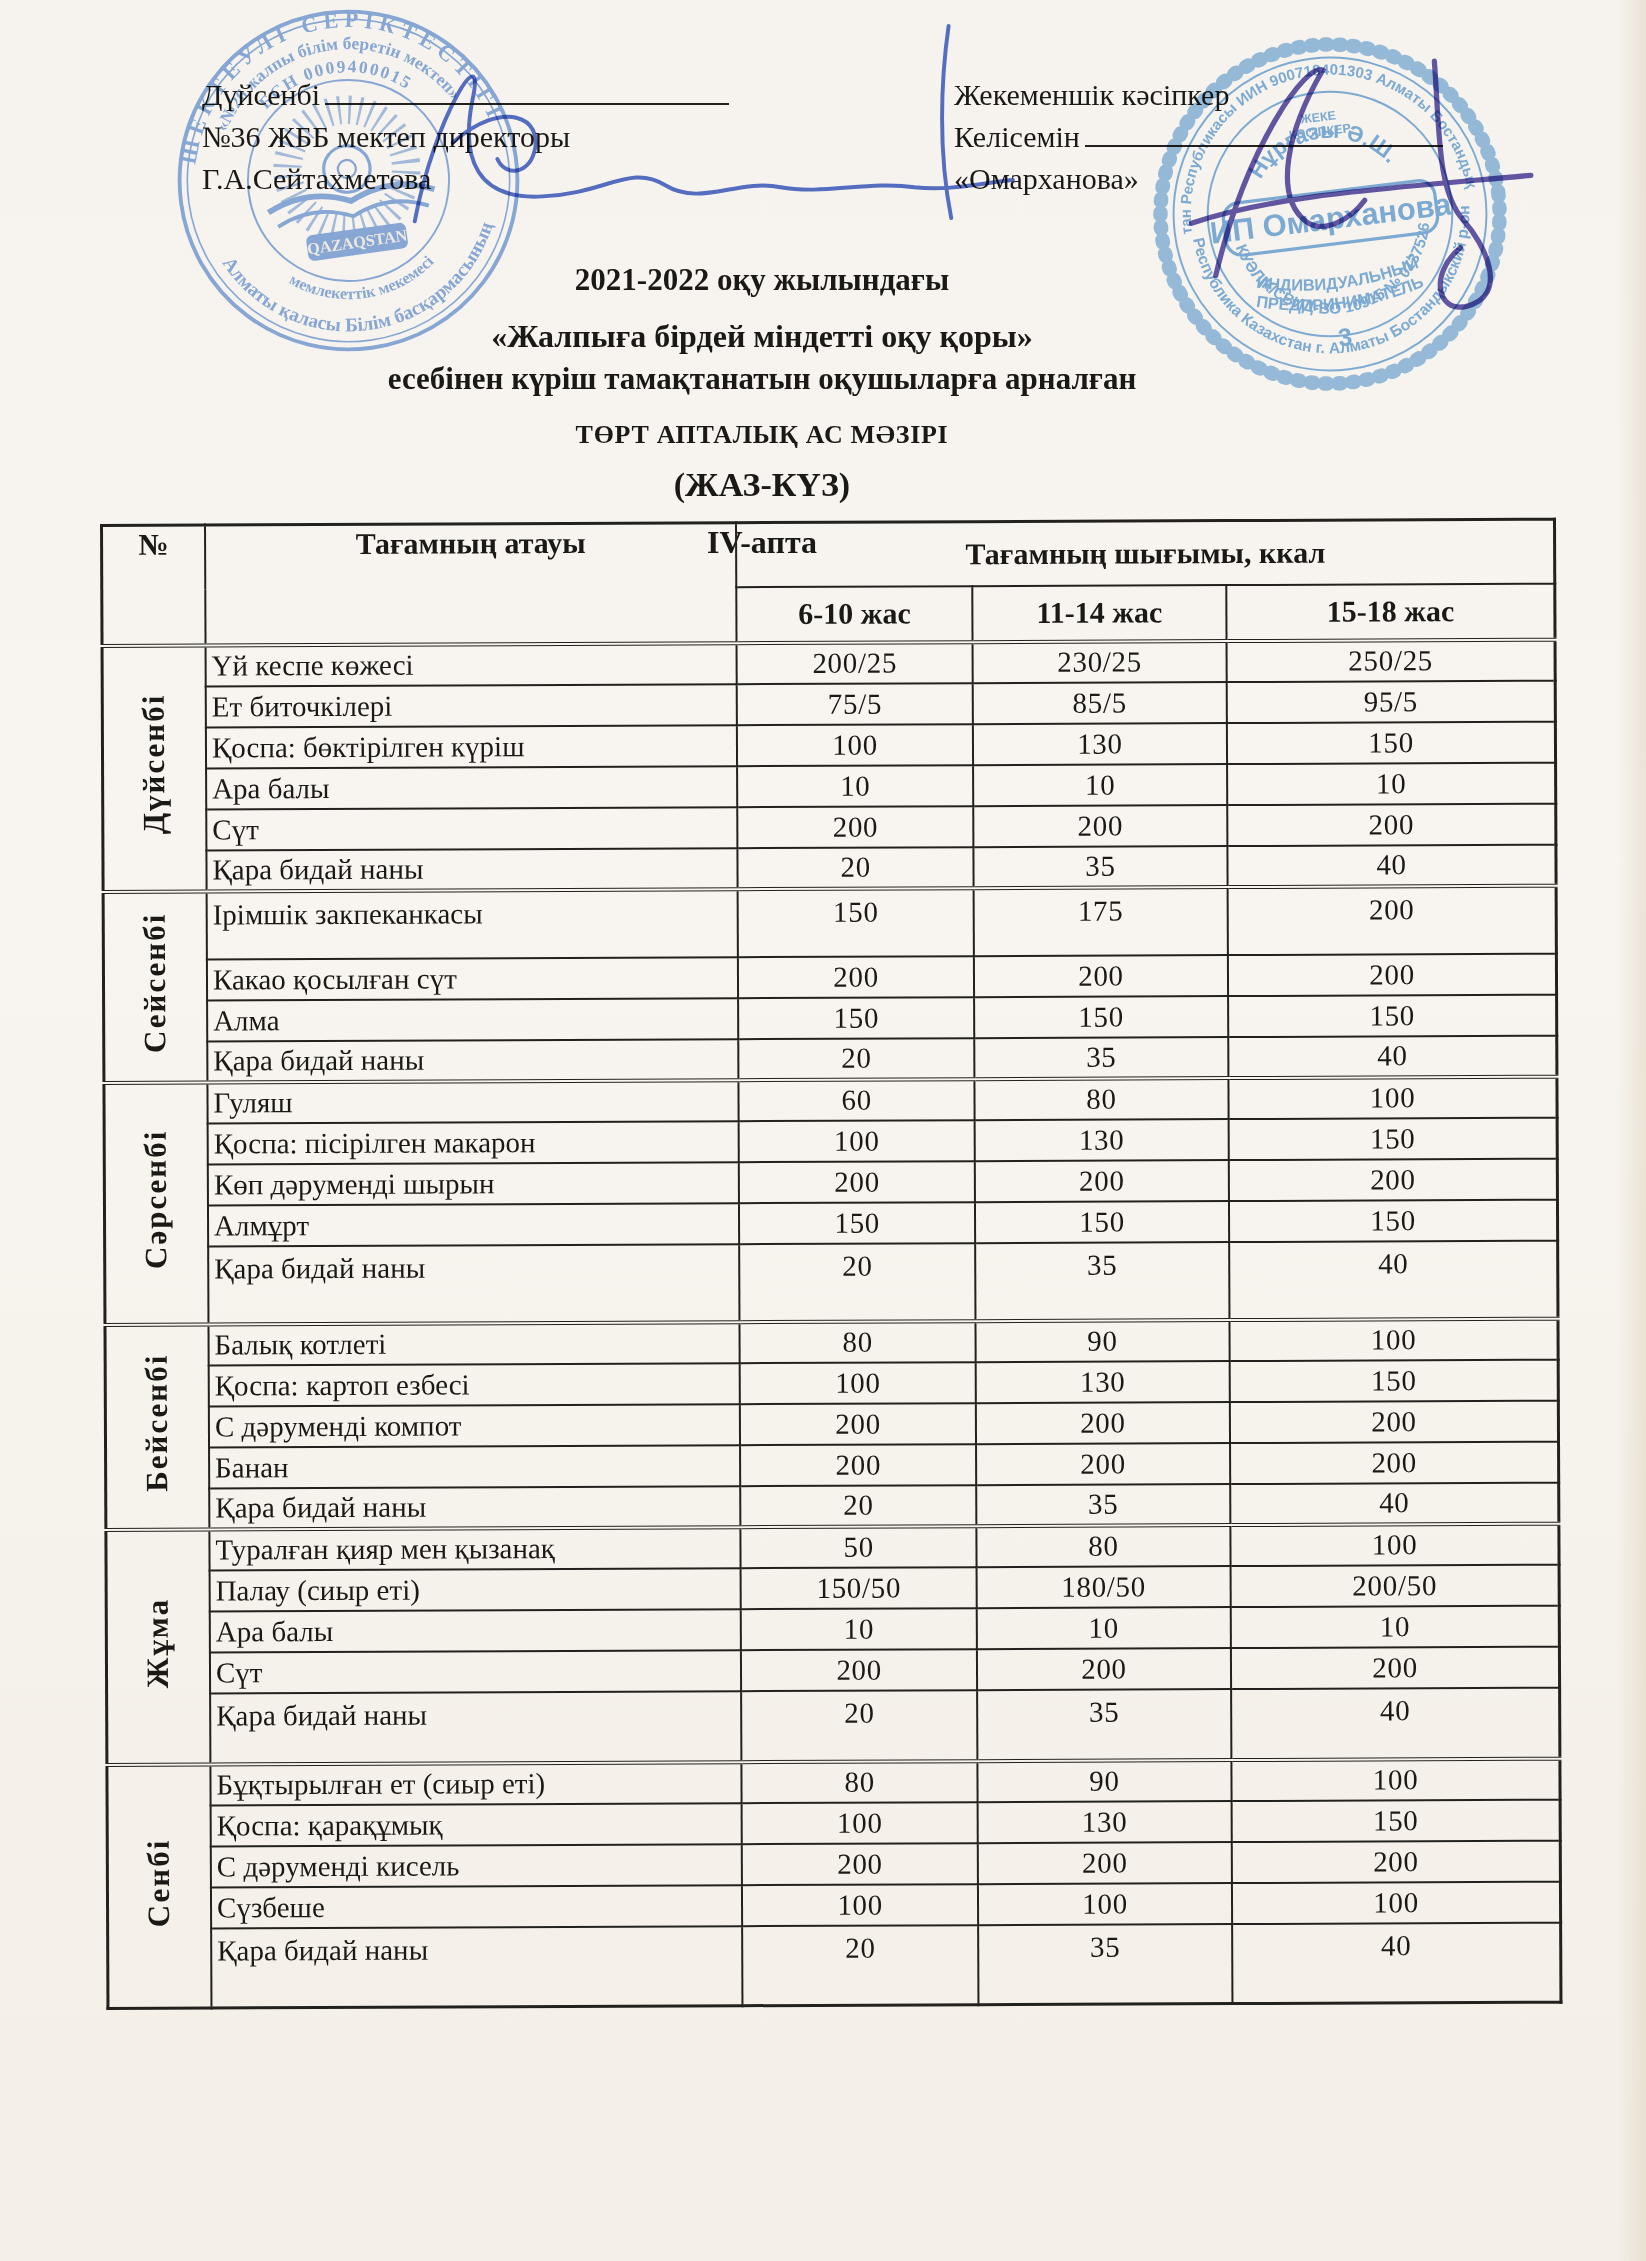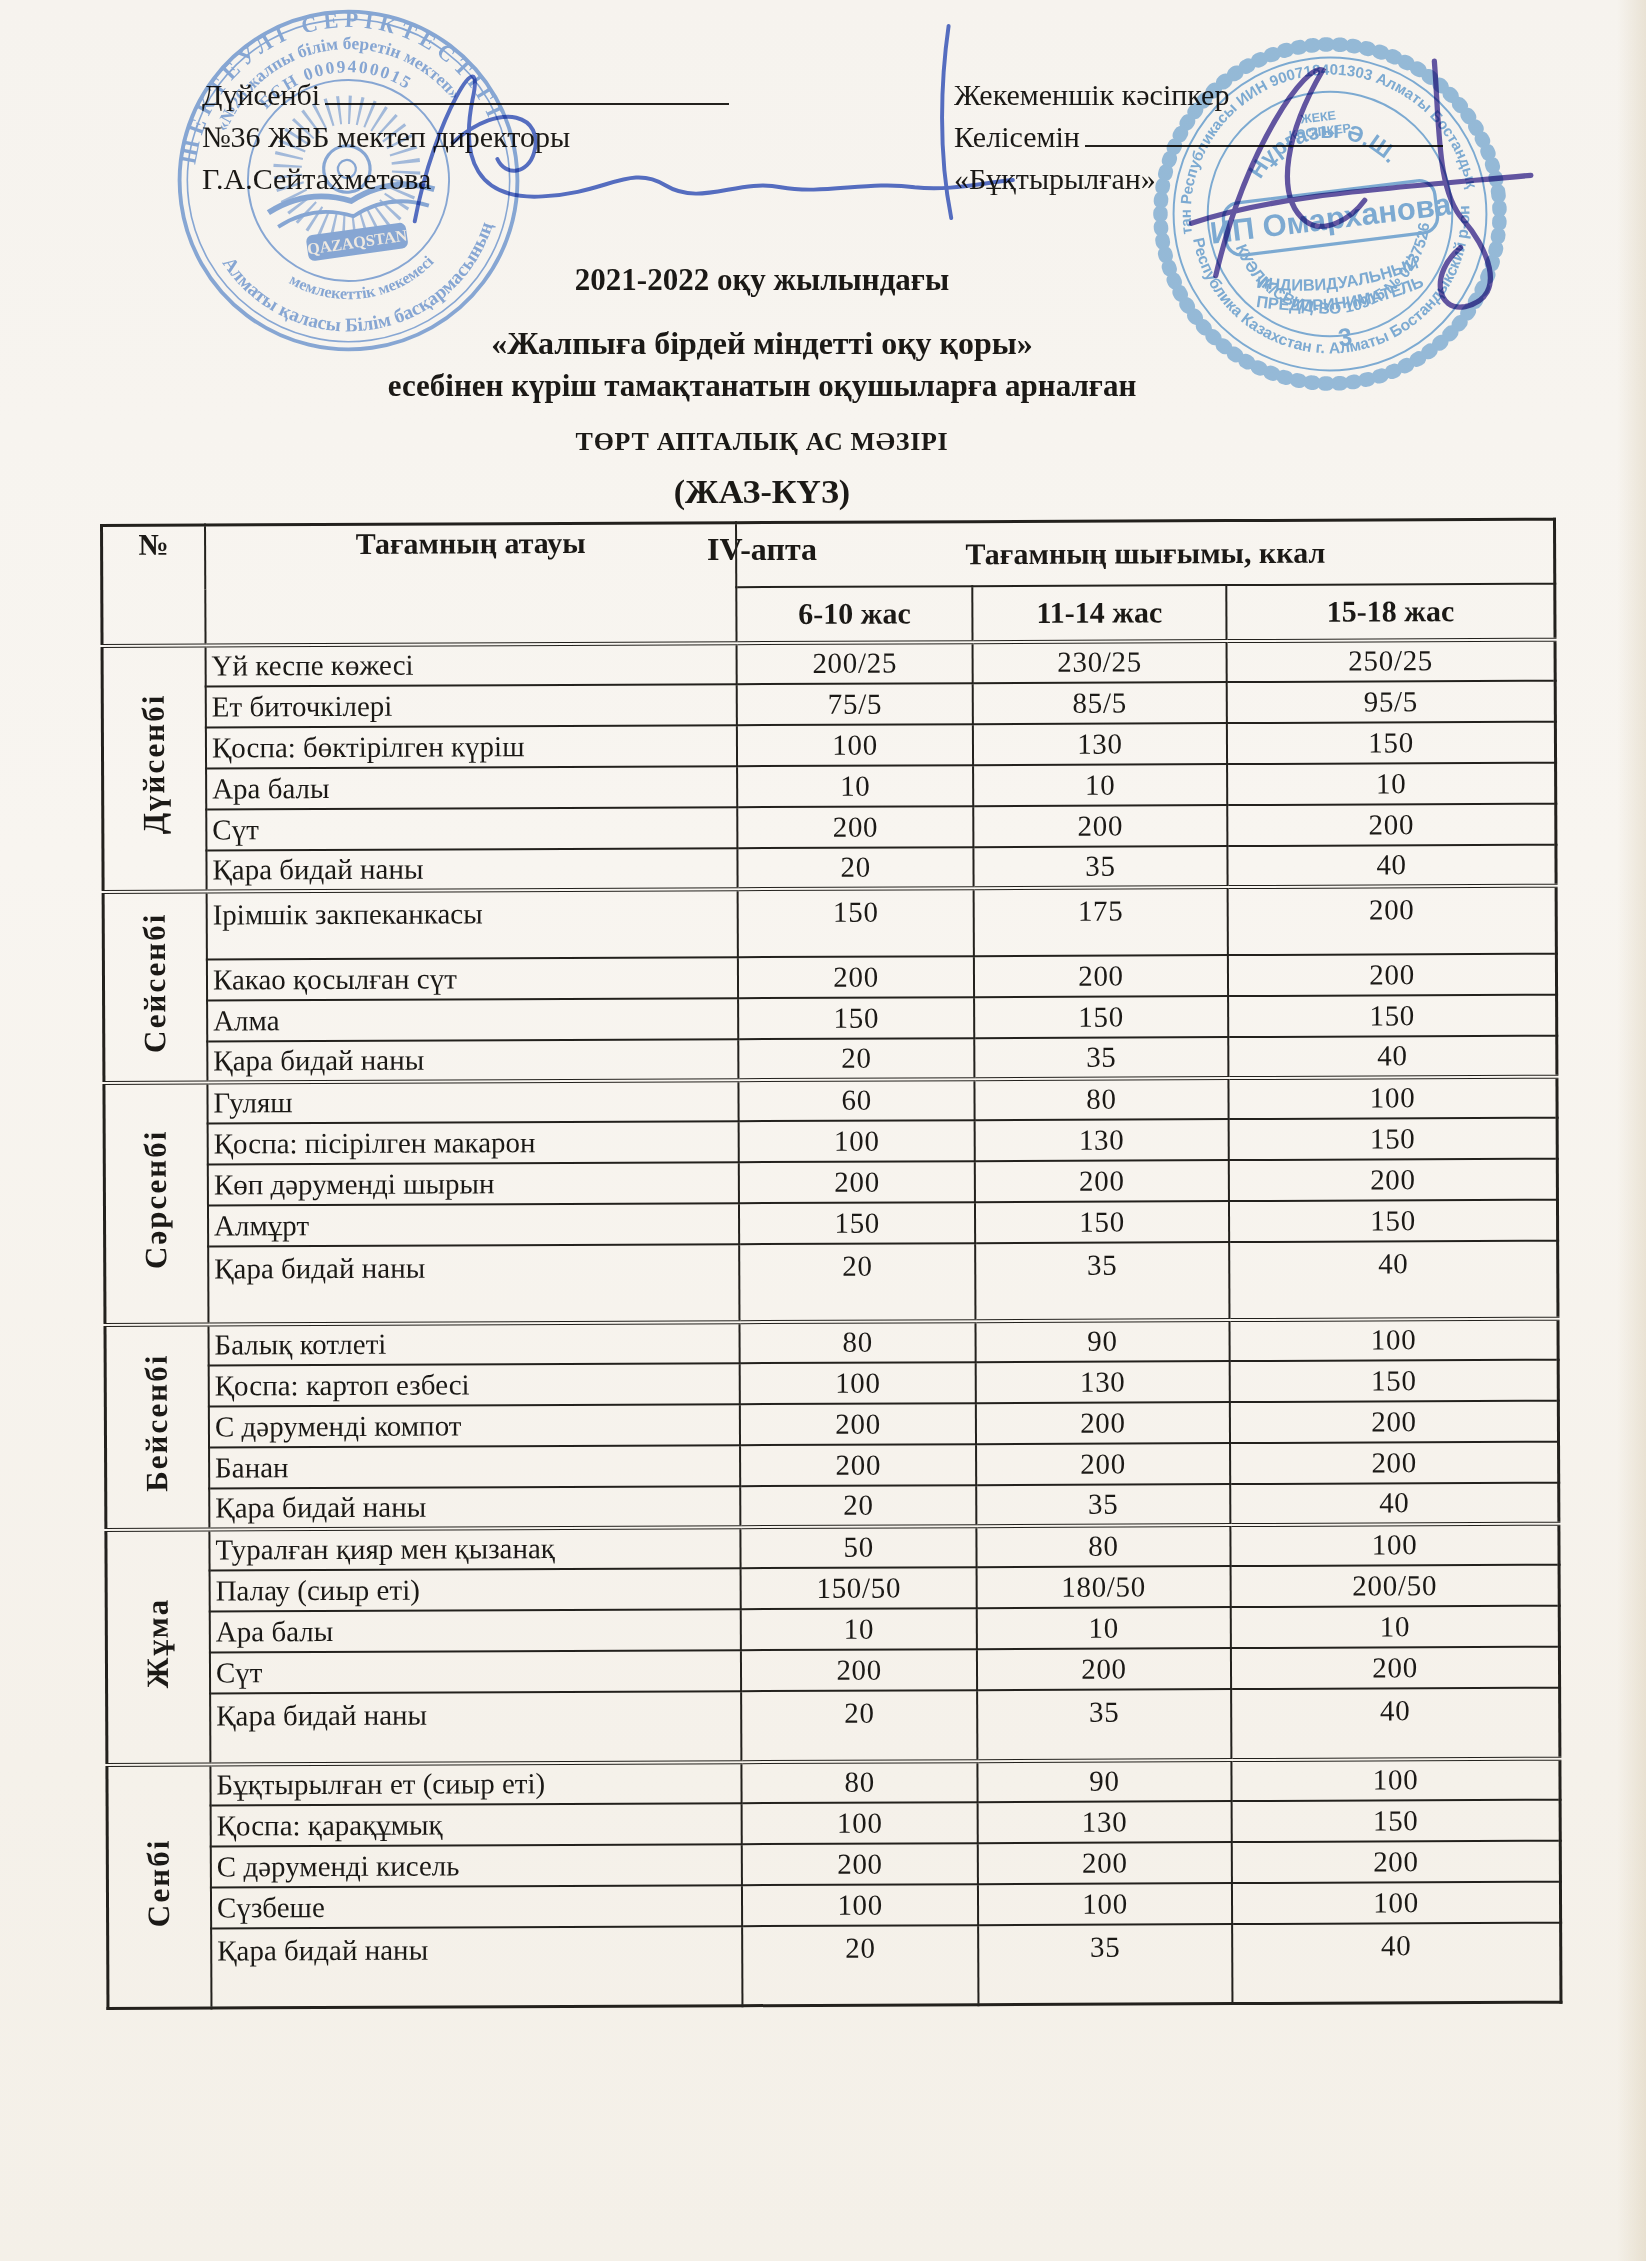--- a/index.html
+++ b/index.html
@@ -16,21 +16,21 @@
   .hdr-block { position:absolute; font-size:30px; line-height:42px; white-space:nowrap; }
   .approve { left:202px; top:74px; }
   .agree  { left:954px; top:74px; }
   .sig-line { display:inline-block; height:29px; border-bottom:2.6px solid #23211d; vertical-align:baseline; }
   .approve .sig-line { width:404px; margin-left:5.3px; }
   .agree  .sig-line { width:358px; margin-left:5.3px; }
   
   .titles { position:absolute; left:0; top:259px; width:1524px; text-align:center; font-weight:bold; }
   .titles div { line-height:42px; }
   .t1 { font-size:31px; }
-  .t2 { font-size:32px; margin-top:21px; }
+  .t2 { font-size:32px; margin-top:14px; }
   .t3 { font-size:31px; margin-top:1.3px; }
   .t4 { font-size:26px; margin-top:14px; letter-spacing:0.7px; }
   .t5 { font-size:34px; margin-top:8px; }
   .t6 { font-size:32px; margin-top:15px; }
   
   .menu {
     position:absolute; left:100px; top:524px; width:1456px;
     border-collapse:collapse; font-size:29px;
     transform:rotate(-0.25deg); transform-origin:left top;
   }
@@ -68,21 +68,21 @@
 
   <div class="hdr-block approve">
     <div><span>Дүйсенбі</span><span class="sig-line"></span></div>
     <div>№36 ЖББ мектеп директоры</div>
     <div>Г.А.Сейтахметова</div>
   </div>
 
   <div class="hdr-block agree">
     <div>Жекеменшік кәсіпкер</div>
     <div><span>Келісемін</span><span class="sig-line"></span></div>
-    <div>«Бұқтырылған»</div>
+    <div>«Омарханова»</div>
   </div>
 
   <div class="titles">
     <div class="t1">2021-2022 оқу жылындағы</div>
     <div class="t2">«Жалпыға бірдей міндетті оқу қоры»</div>
     <div class="t3">есебінен күріш тамақтанатын оқушыларға арналған</div>
     <div class="t4">ТӨРТ АПТАЛЫҚ АС МӘЗІРІ</div>
     <div class="t5">(ЖАЗ-КҮЗ)</div>
     <div class="t6">IV-апта</div>
   </div>

